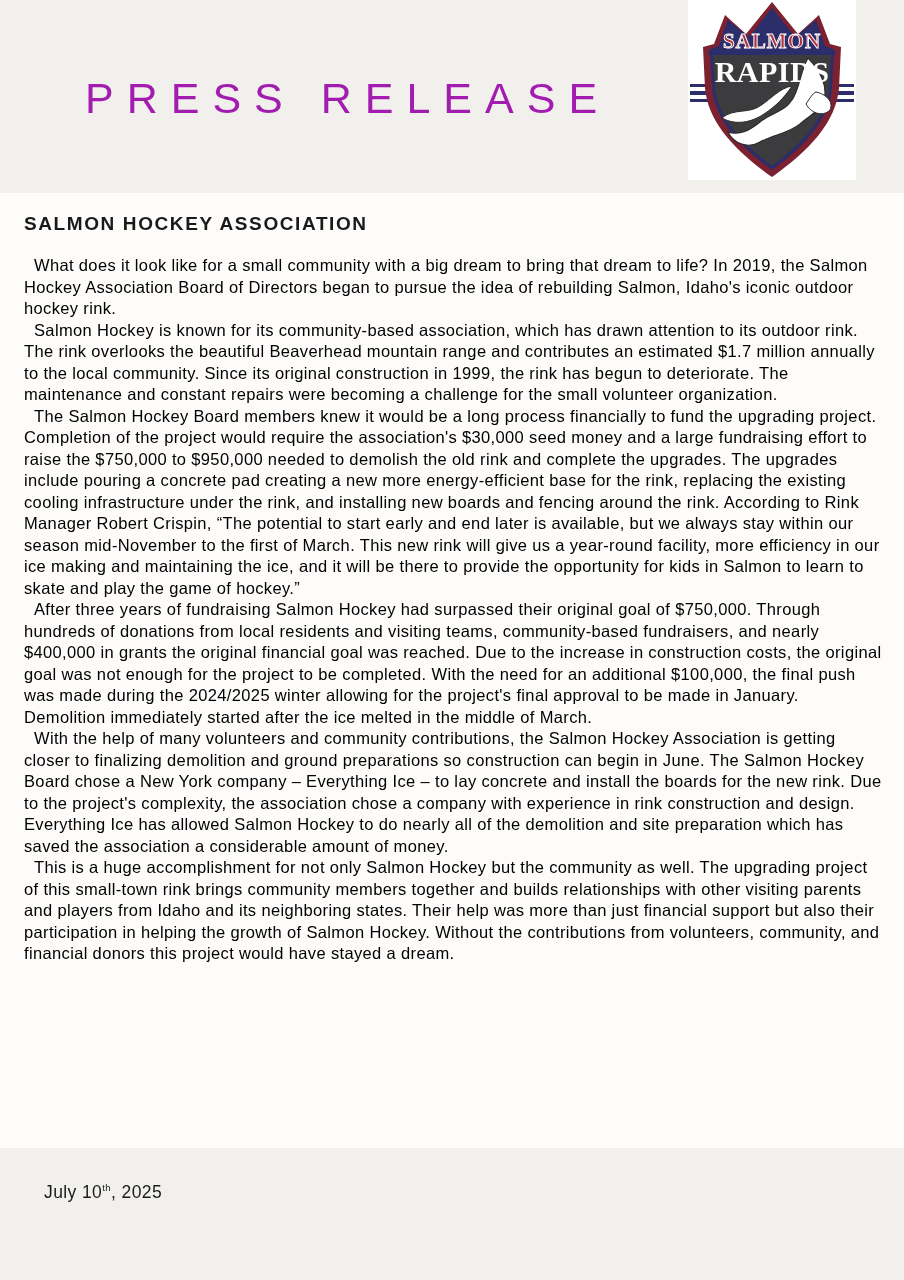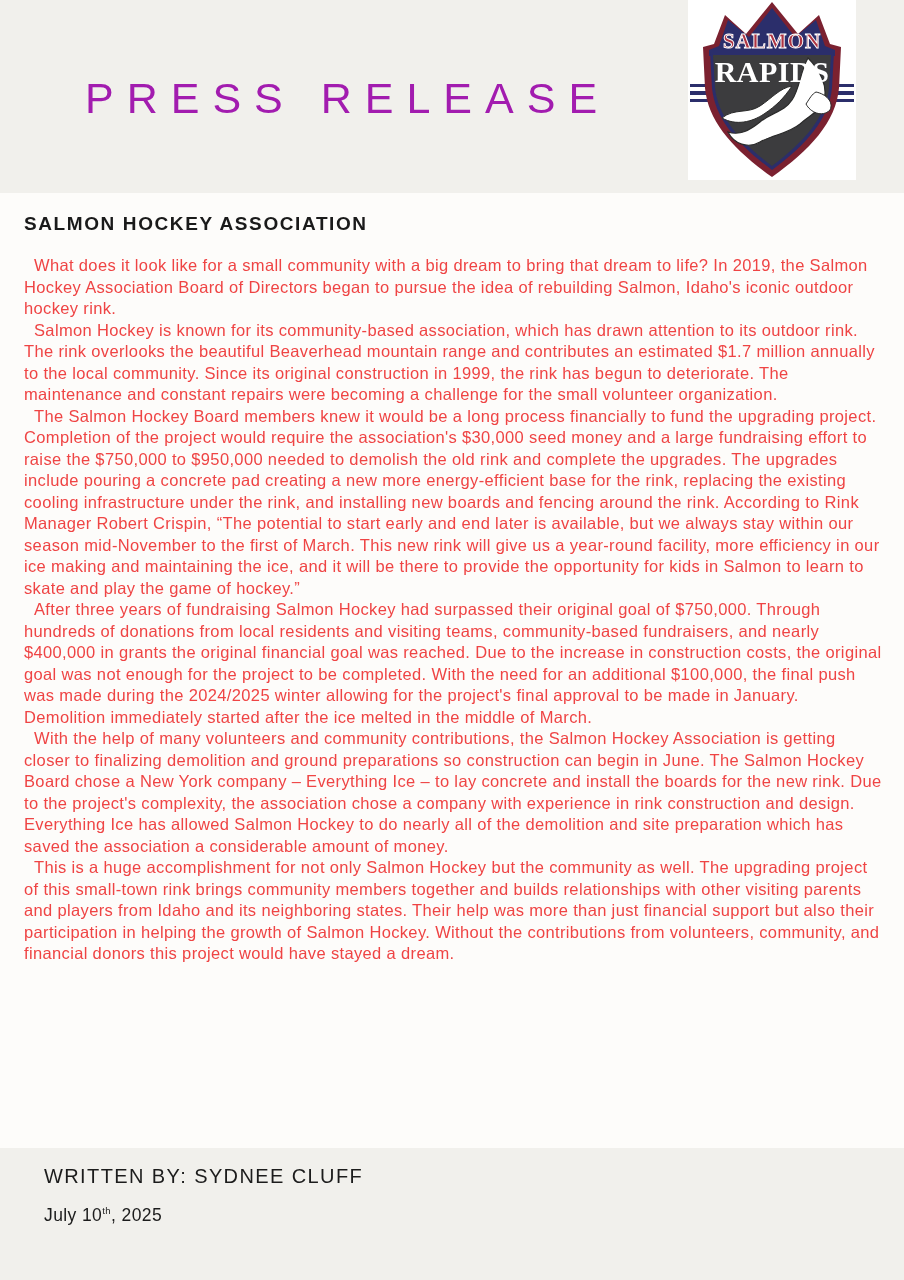--- a/index.html
+++ b/index.html
@@ -53,21 +53,21 @@
     font-weight: 700;
     letter-spacing: 1.6px;
     color: #1a1a1a;
   }
   .body-text p {
     margin: 0;
     font-size: 16.5px;
     font-weight: 300;
     line-height: 21.5px;
     letter-spacing: 0.35px;
-    color: #ef4444;
+    color: #000000;
     text-indent: 10px;
   }
 
   
   .footer {
     height: 132px;
     background: #f1f0ec;
     padding: 17px 0 0 44px;
     flex: 0 0 auto;
   }
@@ -143,19 +143,18 @@
       <p>What does it look like for a small community with a big dream to bring that dream to life? In 2019, the Salmon Hockey Association Board of Directors began to pursue the idea of rebuilding Salmon, Idaho's iconic outdoor hockey rink.</p>
       <p>Salmon Hockey is known for its community-based association, which has drawn attention to its outdoor rink. The rink overlooks the beautiful Beaverhead mountain range and contributes an estimated $1.7 million annually to the local community. Since its original construction in 1999, the rink has begun to deteriorate. The maintenance and constant repairs were becoming a challenge for the small volunteer organization.</p>
       <p>The Salmon Hockey Board members knew it would be a long process financially to fund the upgrading project. Completion of the project would require the association's $30,000 seed money and a large fundraising effort to raise the $750,000 to $950,000 needed to demolish the old rink and complete the upgrades. The upgrades include pouring a concrete pad creating a new more energy-efficient base for the rink, replacing the existing cooling infrastructure under the rink, and installing new boards and fencing around the rink. According to Rink Manager Robert Crispin, “The potential to start early and end later is available, but we always stay within our season mid-November to the first of March. This new rink will give us a year-round facility, more efficiency in our ice making and maintaining the ice, and it will be there to provide the opportunity for kids in Salmon to learn to skate and play the game of hockey.”</p>
       <p>After three years of fundraising Salmon Hockey had surpassed their original goal of $750,000. Through hundreds of donations from local residents and visiting teams, community-based fundraisers, and nearly $400,000 in grants the original financial goal was reached. Due to the increase in construction costs, the original goal was not enough for the project to be completed. With the need for an additional $100,000, the final push was made during the 2024/2025 winter allowing for the project's final approval to be made in January. Demolition immediately started after the ice melted in the middle of March.</p>
       <p>With the help of many volunteers and community contributions, the Salmon Hockey Association is getting closer to finalizing demolition and ground preparations so construction can begin in June. The Salmon Hockey Board chose a New York company – Everything Ice – to lay concrete and install the boards for the new rink. Due to the project's complexity, the association chose a company with experience in rink construction and design. Everything Ice has allowed Salmon Hockey to do nearly all of the demolition and site preparation which has saved the association a considerable amount of money.</p>
       <p>This is a huge accomplishment for not only Salmon Hockey but the community as well. The upgrading project of this small-town rink brings community members together and builds relationships with other visiting parents and players from Idaho and its neighboring states. Their help was more than just financial support but also their participation in helping the growth of Salmon Hockey. Without the contributions from volunteers, community, and financial donors this project would have stayed a dream.</p>
     </div>
   </div>
 
   <div class="footer">
-    <div class="written-by">WRITTEN BY: SYDNEE CLUFF</div>
     <div class="date-line">
       <span>July 10</span><sup>th</sup><span>, 2025</span>
     </div>
   </div>
 
 </div>
 
 </body></html>

